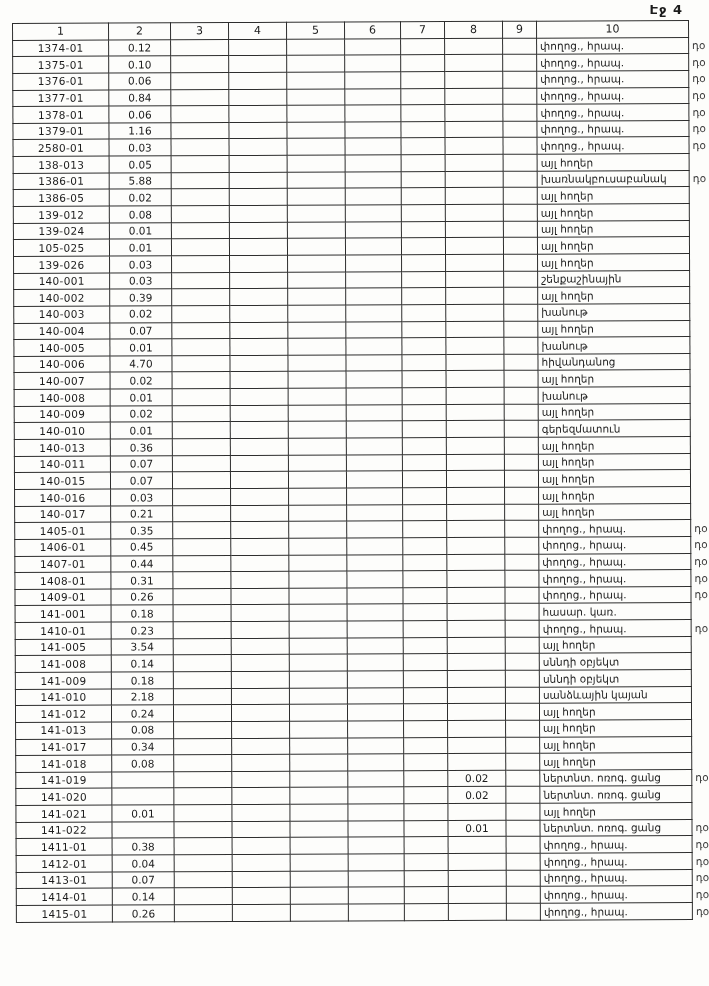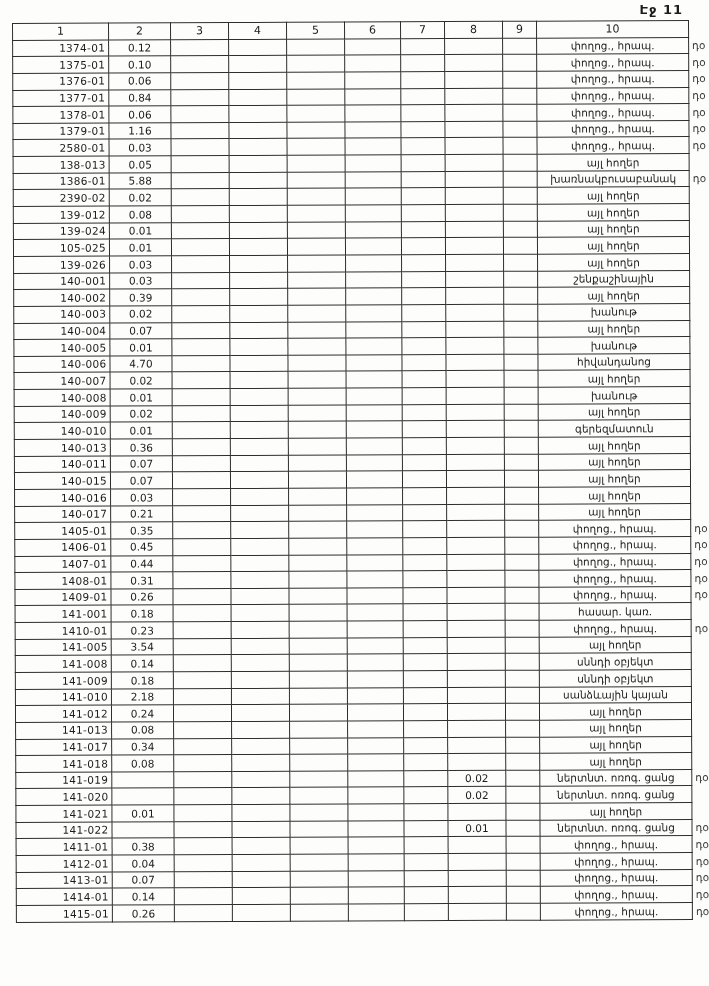--- a/index.html
+++ b/index.html
@@ -33,38 +33,38 @@
     height:16.65px;
     padding:0 3px;
     font-size:10.5px;
     font-weight:normal;
     overflow:hidden;
     white-space:nowrap;
     line-height:1;
     box-sizing:border-box;
   }
   table.doc-table th { text-align:center; font-size:11px; }
-  td.c-code    { text-align:right;  padding-left:7px; letter-spacing:0.3px;margin-top:8px; }
+  td.c-code    { text-align:center;  padding-left:7px; letter-spacing:0.3px;margin-top:8px; }
   td.c-num     { text-align:center; }
-  td.c-landuse { text-align:center;  padding-left:4px; font-size:10px; }
+  td.c-landuse { text-align:left;  padding-left:4px; font-size:10px; }
   .note-col, th.note-col, td.note-col {
     border:none !important;
     background:transparent;
     font-size:8.5px;
     text-align:left;
     padding:0 0 0 4px;
     color:#3a3a3a;
   }
 </style>
 </head>
 <body>
 
 <div class="page">
 
-  <div class="page-number">Էջ 11</div>
+  <div class="page-number">Էջ 4</div>
 
   <table class="doc-table">
     <colgroup>
       <col style="width:96px">
       <col style="width:62px">
       <col style="width:58px">
       <col style="width:58px">
       <col style="width:58px">
       <col style="width:56px">
       <col style="width:44px">
@@ -200,21 +200,21 @@
           <td></td>
           <td></td>
           <td></td>
           <td></td>
           <td class="c-num"></td>
           <td></td>
           <td class="c-landuse">խառնակբուսաբանակ</td>
           <td class="note-col">դօ</td>
         </tr>
         <tr>
-          <td class="c-code">2390-02</td>
+          <td class="c-code">1386-05</td>
           <td class="c-num">0.02</td>
           <td></td>
           <td></td>
           <td></td>
           <td></td>
           <td></td>
           <td class="c-num"></td>
           <td></td>
           <td class="c-landuse">այլ հողեր</td>
           <td class="note-col"></td>

